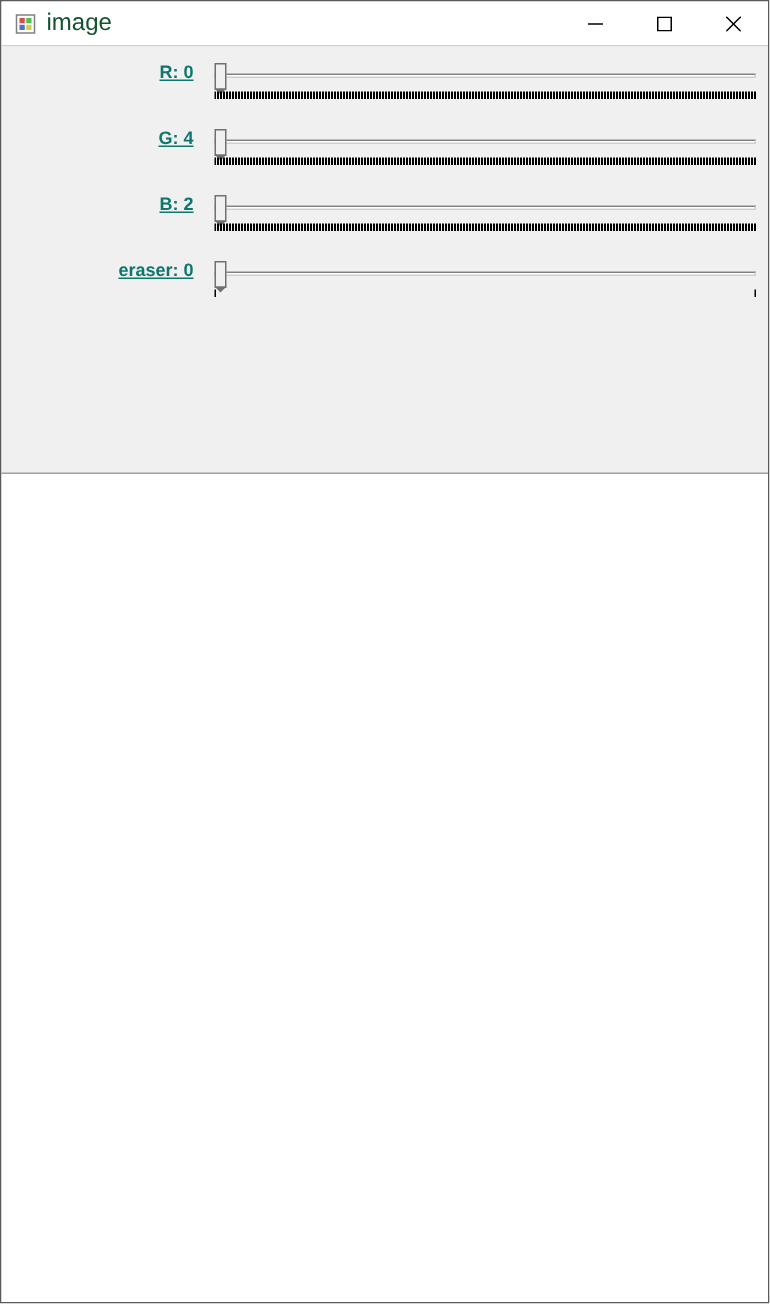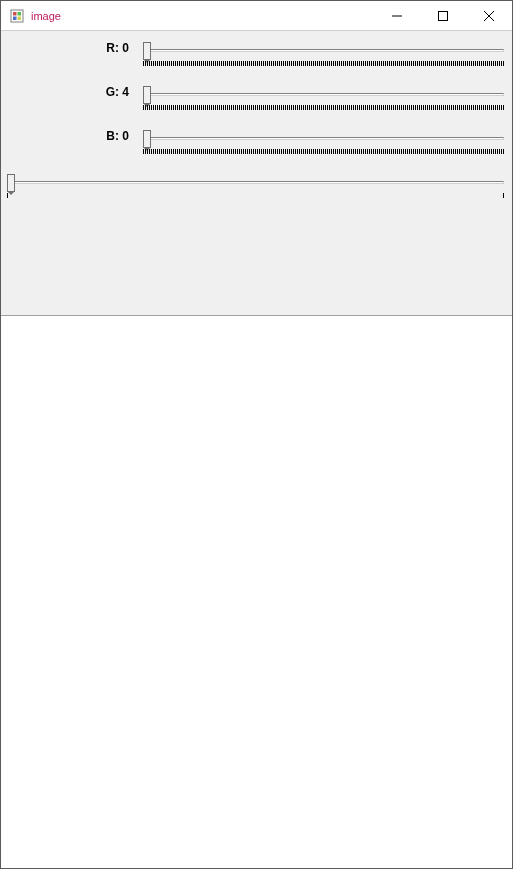--- a/index.html
+++ b/index.html
@@ -1,29 +1,29 @@
 <!DOCTYPE html>
 <html><head>
 <meta charset="utf-8">
 <style>
   * { box-sizing: border-box; margin: 0; padding: 0; }
   html, body { width: 513px; height: 869px; font-family: "Segoe UI", Tahoma, sans-serif; font-size: 12px; background: #ffffff; overflow: hidden; }
 
   
   .titlebar { height: 30px; width: 100%; background: #ffffff; border-bottom: 1px solid #d0d0d0; display: flex; align-items: center; }
   .titlebar-icon { width: 16px; height: 16px; margin-left: 8px; display: flex; align-items: center; justify-content: center; }
-  .titlebar-title { margin-left: 6px; color: #be185d; font-size: 11px; flex: 0 0 auto; }
+  .titlebar-title { margin-left: 6px; color: #14532d; font-size: 16px; flex: 0 0 auto; }
   .titlebar-spacer { flex: 1 1 auto; }
   .titlebar-btn { width: 46px; height: 30px; display: flex; align-items: center; justify-content: center; color: #333; }
   .titlebar-btn svg { pointer-events: none; }
 
   
   .controls-panel { width: 100%; background: #f0f0f0; padding-top: 8px; padding-bottom: 100px; border-bottom: 1px solid #a0a0a0; }
   .slider-row { display: flex; align-items: flex-start; height: 44px; }
-  .slider-label { width: 136px; text-align: right; padding-right: 8px; padding-top: 2px; font-size: 12px; font-weight: bold; color: #000000; white-space: nowrap; }
+  .slider-label { width: 136px; text-align: right; padding-right: 8px; padding-top: 2px; font-size: 12px; font-weight: bold; color: #0f766e; white-space: nowrap; text-decoration: underline; }
   .slider-wrap { flex: 1 1 auto; padding-right: 8px; }
 
   
   .trackbar { position: relative; height: 36px; }
   .track-line { position: absolute; top: 10px; left: 6px; right: 0; height: 3px; background: #fff; border-top: 1px solid #808080; border-left: 1px solid #808080; border-bottom: 1px solid #cfcfcf; border-right: 1px solid #cfcfcf; }
   .thumb { position: absolute; top: 3px; width: 8px; height: 18px; background: #f0f0f0; border: 1px solid #707070; }
   .thumb::after { content: ""; position: absolute; bottom: -4px; left: -1px; width: 0; height: 0; border-left: 4px solid transparent; border-right: 4px solid transparent; border-top: 4px solid #707070; }
   .ticks { position: absolute; top: 22px; left: 6px; right: 0; height: 8px; }
   .ticks.dense { background-image: repeating-linear-gradient(to right, #000 0, #000 1px, transparent 1px, transparent 2px); height: 5px; }
   .ticks.sparse { background-image: repeating-linear-gradient(to right, #000 0, #000 1px, transparent 1px, transparent 7px); height: 5px; }
@@ -87,30 +87,31 @@
         <div class="slider-label">G: 4</div>
         <div class="slider-wrap">
           <div class="trackbar">
             <div class="track-line"></div>
             <div class="thumb" style="left: 6px;"></div>
             <div class="ticks dense"></div>
           </div>
         </div>
       </div>
       <div class="slider-row">
-        <div class="slider-label">B: 0</div>
+        <div class="slider-label">B: 2</div>
         <div class="slider-wrap">
           <div class="trackbar">
             <div class="track-line"></div>
             <div class="thumb" style="left: 6px;"></div>
             <div class="ticks dense"></div>
           </div>
         </div>
       </div>
       <div class="slider-row">
+        <div class="slider-label">eraser: 0</div>
         <div class="slider-wrap">
           <div class="trackbar">
             <div class="track-line"></div>
             <div class="thumb" style="left: 6px;"></div>
             <div class="ticks two"></div>
           </div>
         </div>
       </div>
     </div>
 

